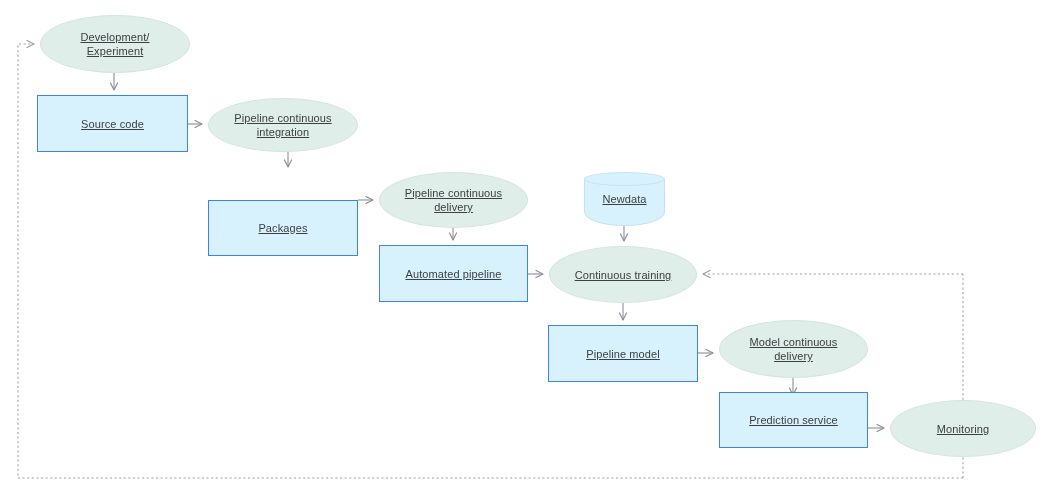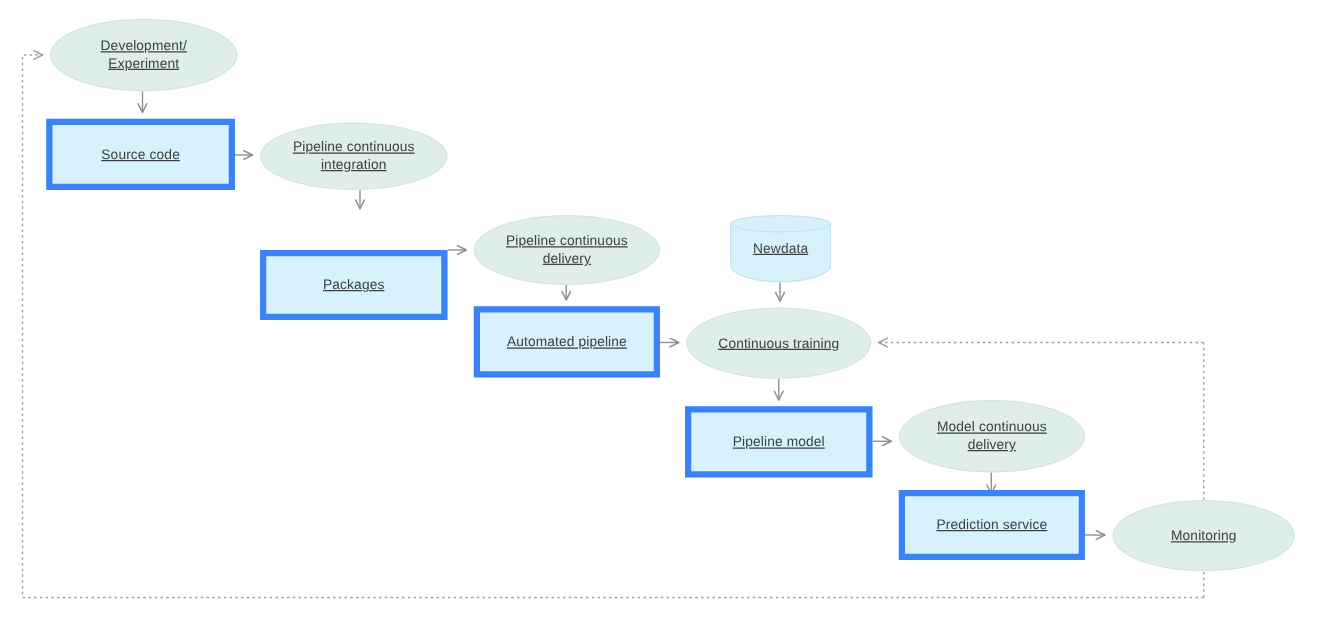--- a/index.html
+++ b/index.html
@@ -40,21 +40,21 @@
     text-decoration: underline;
     -webkit-font-smoothing: antialiased;
   }
   .node .label {
     display: block;
     white-space: pre-line;
     padding: 0 6px;
   }
   .node.box {
     background: #d8f2fd;
-    border: 5px solid #3b82f6;
+    border: 1px solid #3b82f6;
   }
   .node.ellipse {
     background: #dfeee8;
     border: 1px solid #d2e6dd;
     border-radius: 50%;
   }
   .node.cylinder {
     background: transparent;
     border: none;
   }

